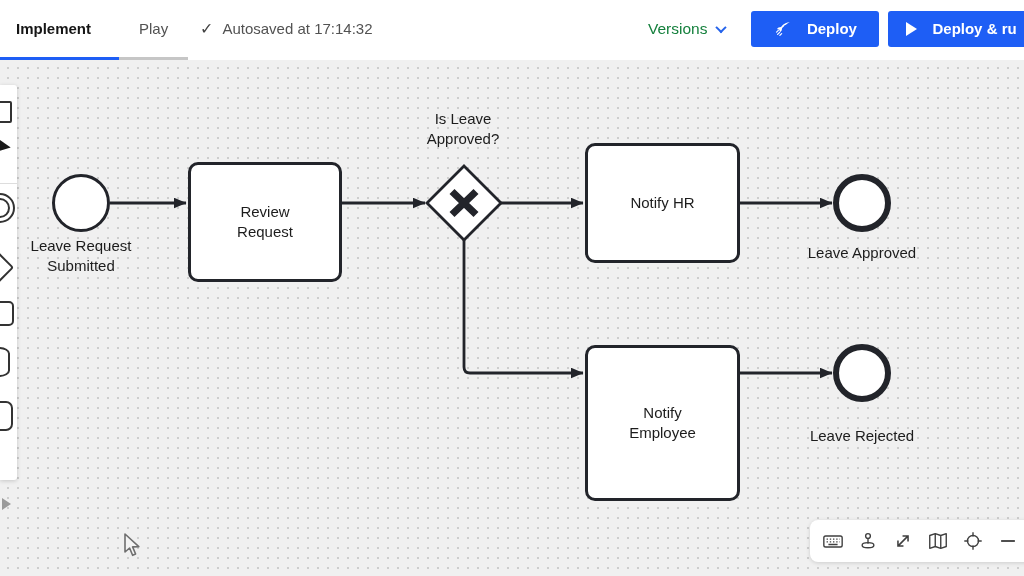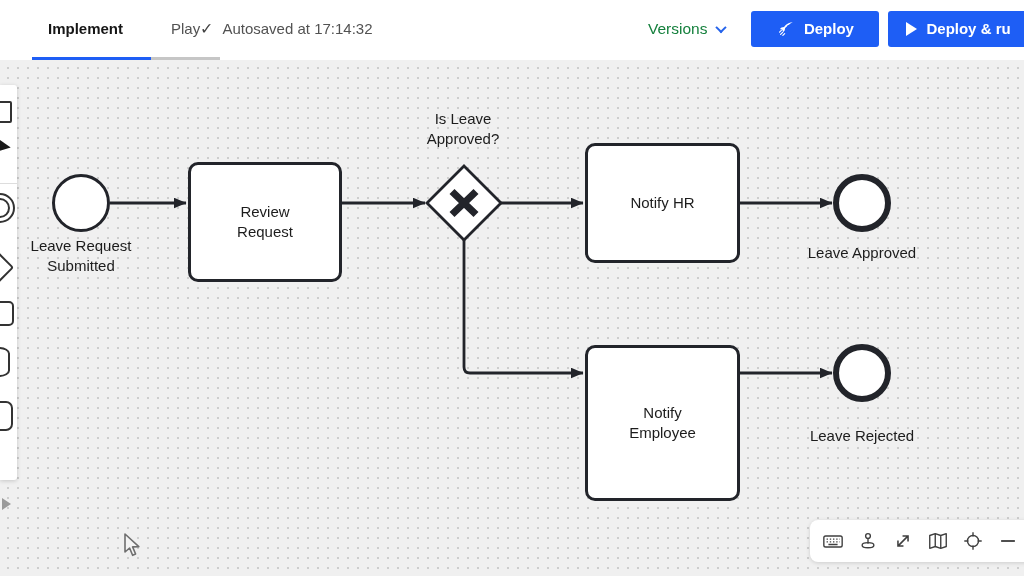--- a/index.html
+++ b/index.html
@@ -2,35 +2,35 @@
 <html><head>
 <meta charset="utf-8">
 <style>
   * { margin:0; padding:0; box-sizing:border-box; }
   html,body { width:1024px; height:576px; overflow:hidden; background:#fff;
     font-family:"Liberation Sans", sans-serif; }
   .app { position:relative; width:1024px; height:576px; }
 
   
   .topbar { position:absolute; top:0; left:0; width:1024px; height:60px; background:#fff; z-index:30; }
-  .tabs { display:flex; height:60px;padding-left:32px; }
+  .tabs { display:flex; height:60px; }
   .tab { height:60px; display:flex; align-items:center; padding:0 20px;
     font-size:15px; color:#525252; border-bottom:3px solid transparent; cursor:pointer; }
   .tab.active { font-weight:bold; color:#161616; border-bottom-color:#1e5ef5; padding:0 28px 0 16px; }
   .tab.inactive { border-bottom-color:#c6c6c6; }
   .autosave { position:absolute; left:200px; top:0; height:57px; display:flex; align-items:center; gap:9px;
     color:#525252; font-size:15px; }
   .autosave .check { font-size:16px; color:#424242; }
   .topbar-right { position:absolute; left:648px; top:0; height:57px; display:flex; align-items:center; }
   .versions { display:flex; align-items:center; color:#15803d; font-size:15.5px; cursor:pointer; margin-right:26px; }
   .chev { width:8px; height:8px; border-right:2px solid #2563eb; border-bottom:2px solid #2563eb;
     transform:rotate(45deg) translate(-1px,-1px); margin-left:10px; }
   .btn { height:36px; background:#1e5ef5; color:#fff; border:none; border-radius:3px;
     font-family:"Liberation Sans", sans-serif; font-size:15px; font-weight:bold;
-    display:flex; align-items:center; justify-content:center; gap:9px; cursor:pointer; }
+    display:flex; align-items:center; justify-content:center; gap:15px; cursor:pointer; }
   .btn.deploy { width:128px; margin-right:9px; }
   .btn.deployrun { width:170px; justify-content:flex-start; padding-left:18px; }
   .play-tri { width:0; height:0; border-left:11px solid #fff; border-top:7px solid transparent;
     border-bottom:7px solid transparent; }
 
   
   .canvas { position:absolute; top:60px; left:0; width:1024px; height:516px;
     background-color:#f0f0f0;
     background-image:radial-gradient(circle, #cdcdcd 1px, transparent 1.4px);
     background-size:10px 10px; background-position:3px 3px; }

